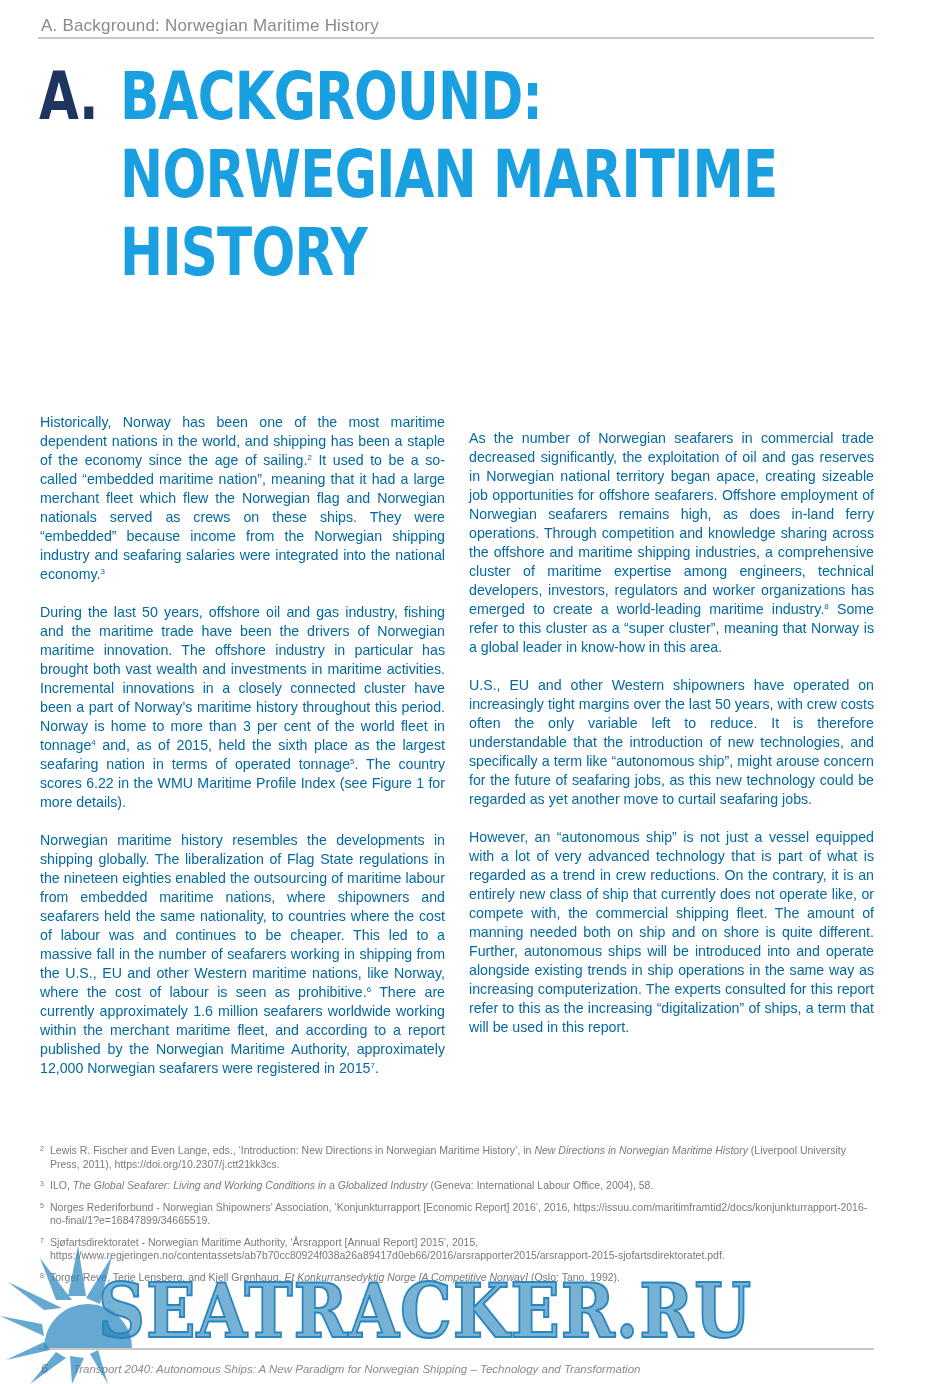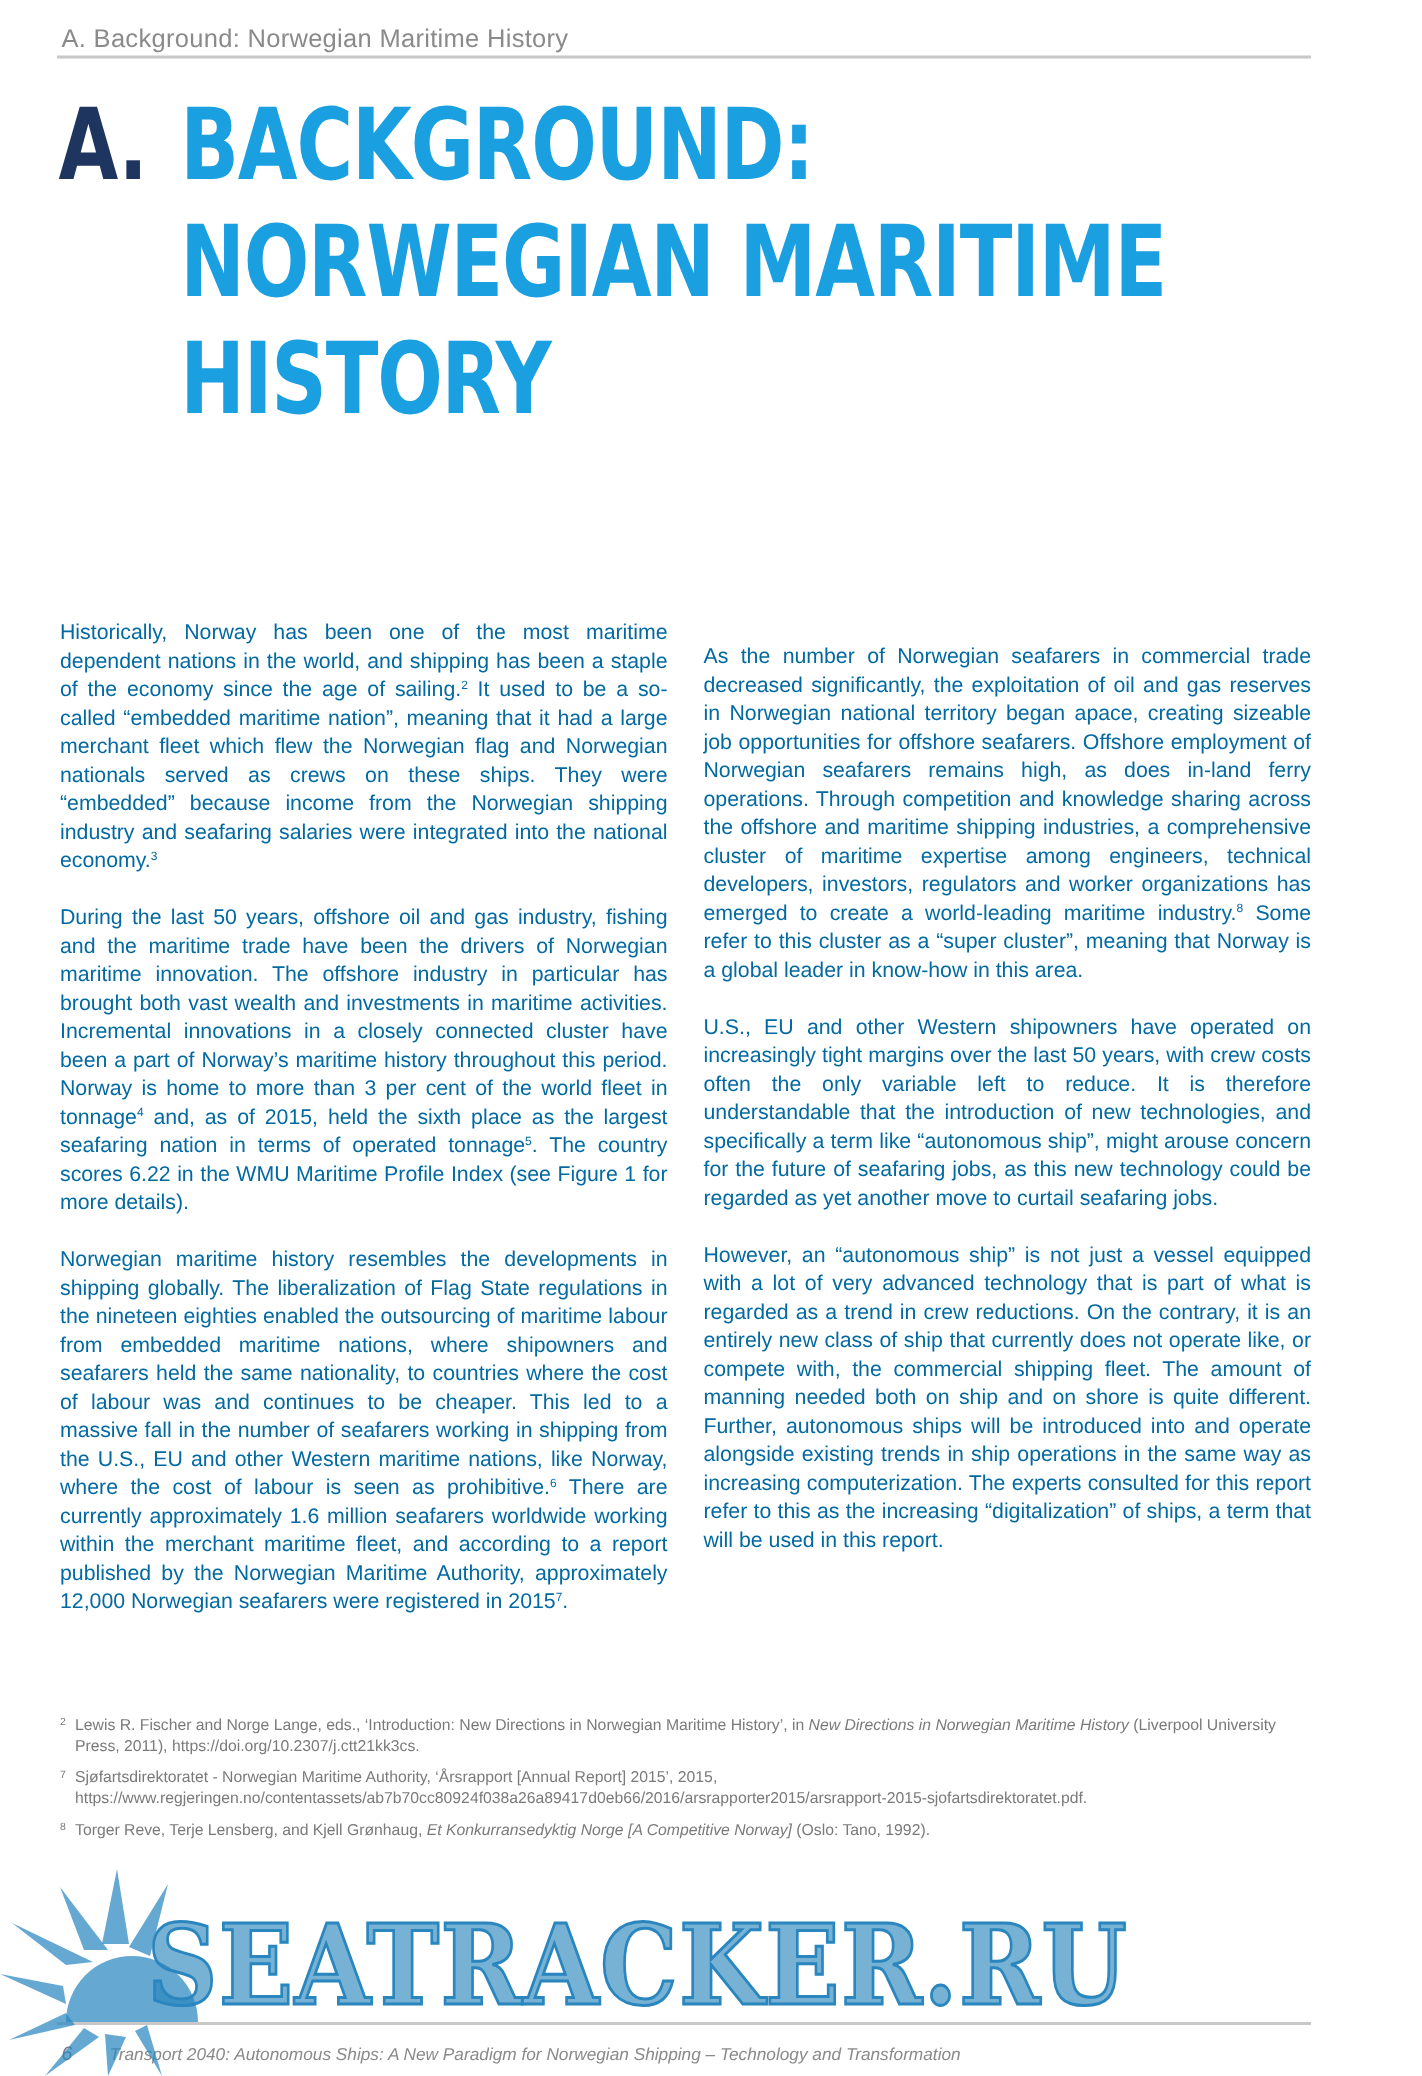--- a/index.html
+++ b/index.html
@@ -82,21 +82,23 @@
   <p><span>Norwegian maritime history resembles the developments in shipping globally. The liberalization of Flag State regulations in the nineteen eighties enabled the outsourcing of maritime labour from embedded maritime nations, where shipowners and seafarers held the same nationality, to countries where the cost of labour was and continues to be cheaper. This led to a massive fall in the number of seafarers working in shipping from the U.S., EU and other Western maritime nations, like Norway, where the cost of labour is seen as prohibitive.</span><sup>6</sup><span> There are currently approximately 1.6 million seafarers worldwide working within the merchant maritime fleet, and according to a report published by the Norwegian Maritime Authority, approximately 12,000 Norwegian seafarers were registered in 2015</span><sup>7</sup><span>.</span></p>
 </div>
 
 <div class="column col-right">
   <p><span>As the number of Norwegian seafarers in commercial trade decreased significantly, the exploitation of oil and gas reserves in Norwegian national territory began apace, creating sizeable job opportunities for offshore seafarers. Offshore employment of Norwegian seafarers remains high, as does in-land ferry operations. Through competition and knowledge sharing across the offshore and maritime shipping industries, a comprehensive cluster of maritime expertise among engineers, technical developers, investors, regulators and worker organizations has emerged to create a world-leading maritime industry.</span><sup>8</sup><span> Some refer to this cluster as a “super cluster”, meaning that Norway is a global leader in know-how in this area.</span></p>
   <p><span>U.S., EU and other Western shipowners have operated on increasingly tight margins over the last 50 years, with crew costs often the only variable left to reduce. It is therefore understandable that the introduction of new technologies, and specifically a term like “autonomous ship”, might arouse concern for the future of seafaring jobs, as this new technology could be regarded as yet another move to curtail seafaring jobs.</span></p>
   <p><span>However, an “autonomous ship” is not just a vessel equipped with a lot of very advanced technology that is part of what is regarded as a trend in crew reductions. On the contrary, it is an entirely new class of ship that currently does not operate like, or compete with, the commercial shipping fleet. The amount of manning needed both on ship and on shore is quite different. Further, autonomous ships will be introduced into and operate alongside existing trends in ship operations in the same way as increasing computerization. The experts consulted for this report refer to this as the increasing “digitalization” of ships, a term that will be used in this report.</span></p>
 </div>
 
 <div class="footnotes">
-  <div class="fn"><span class="num">2</span><span>Lewis R. Fischer and Norge Lange, eds., ‘Introduction: New Directions in Norwegian Maritime History’, in </span><i>New Directions in Norwegian Maritime History</i><span> (Liverpool University Press, 2011), https://doi.org/10.2307/j.ctt21kk3cs.</span></div>
+  <div class="fn"><span class="num">2</span><span>Lewis R. Fischer and Even Lange, eds., ‘Introduction: New Directions in Norwegian Maritime History’, in </span><i>New Directions in Norwegian Maritime History</i><span> (Liverpool University Press, 2011), https://doi.org/10.2307/j.ctt21kk3cs.</span></div>
+  <div class="fn"><span class="num">3</span><span>ILO, </span><i>The Global Seafarer: Living and Working Conditions in a Globalized Industry</i><span> (Geneva: International Labour Office, 2004), 58.</span></div>
+  <div class="fn"><span class="num">5</span><span>Norges Rederiforbund - Norwegian Shipowners’ Association, ‘Konjunkturrapport [Economic Report] 2016’, 2016, https://issuu.com/maritimframtid2/docs/konjunkturrapport-2016-no-final/1?e=16847899/34665519.</span><i></i><span></span></div>
   <div class="fn"><span class="num">7</span><span>Sjøfartsdirektoratet - Norwegian Maritime Authority, ‘Årsrapport [Annual Report] 2015’, 2015, https://www.regjeringen.no/contentassets/ab7b70cc80924f038a26a89417d0eb66/2016/arsrapporter2015/arsrapport-2015-sjofartsdirektoratet.pdf.</span><i></i><span></span></div>
   <div class="fn"><span class="num">8</span><span>Torger Reve, Terje Lensberg, and Kjell Grønhaug, </span><i>Et Konkurransedyktig Norge [A Competitive Norway]</i><span> (Oslo: Tano, 1992).</span></div>
 </div>
 
 <div class="footer-rule"></div>
 <div class="footer">
   <span class="page-num">6</span><span>Transport 2040: Autonomous Ships: A New Paradigm for Norwegian Shipping – Technology and Transformation</span>
 </div>
 
 <svg class="watermark" viewBox="0 0 948 146" width="948" height="146">

